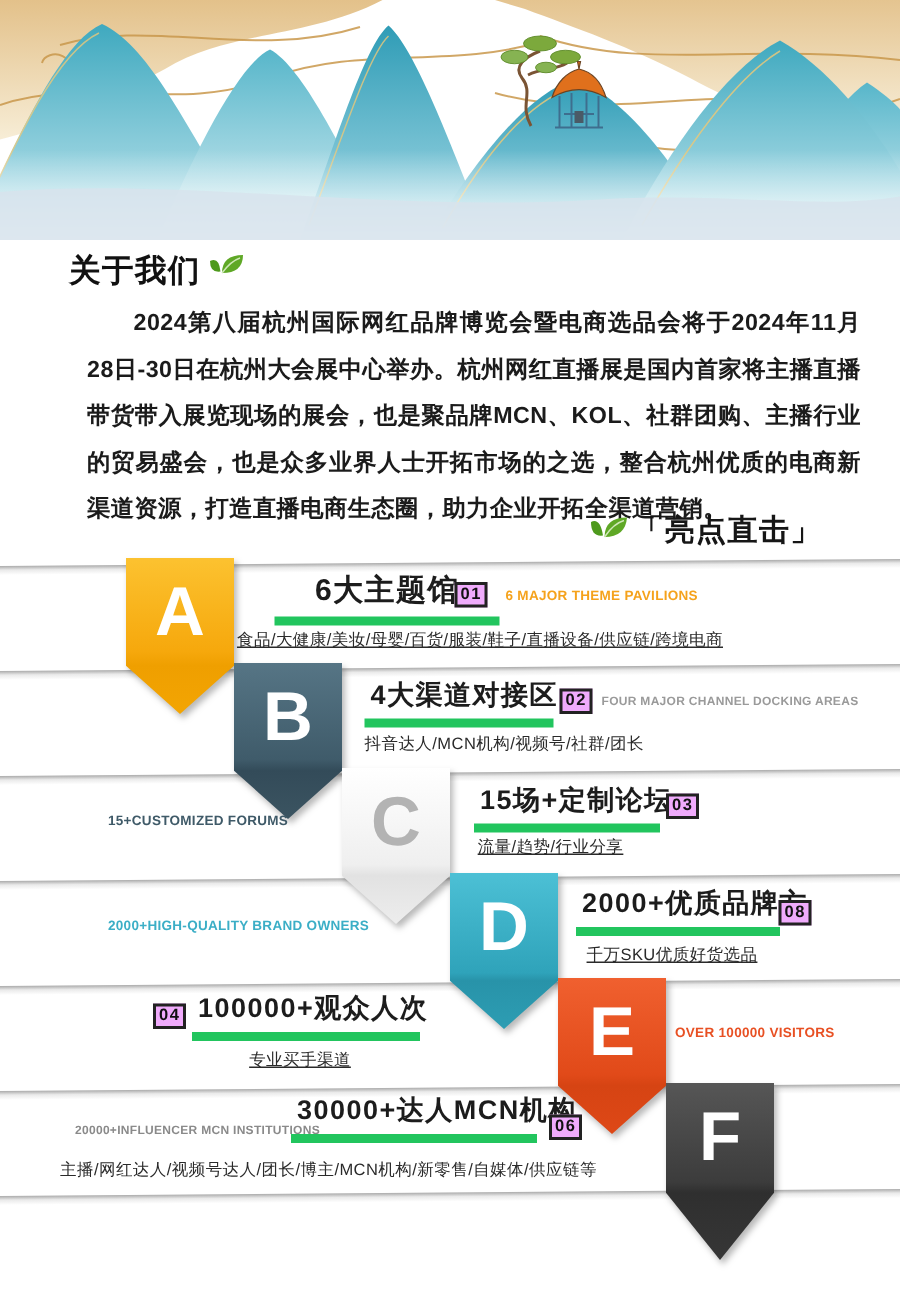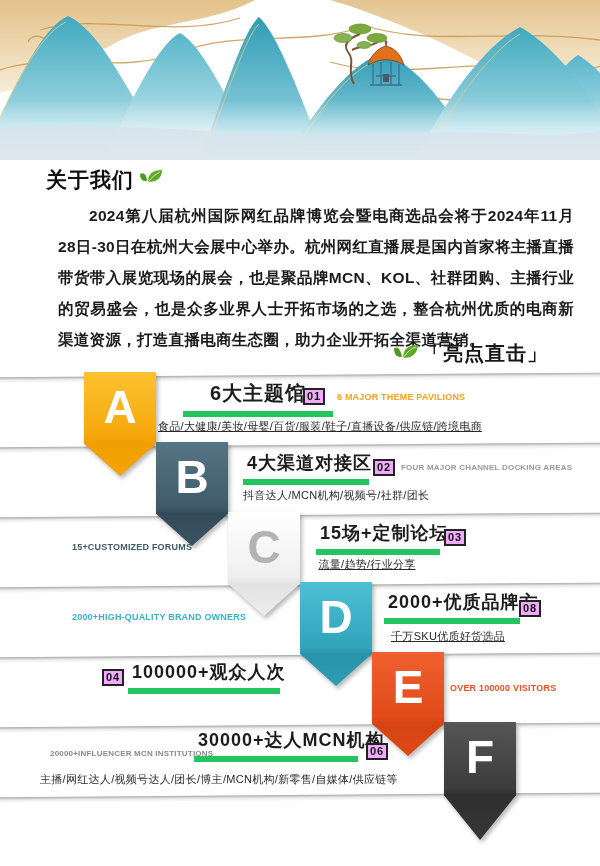--- a/index.html
+++ b/index.html
@@ -215,20 +215,21 @@
     </div>
 
     <div class="row" style="top:280px">
       <div class="ribbon rib-e" style="left:372px">
         <div class="ribbon-in"><span class="ribbon-letter">E</span></div>
       </div>
       <span class="badge" style="left:102px;top:14px">04</span>
       <div class="t-block" style="left:128px;top:5px;width:144px">
         <span class="t">100000+观众人次</span>
       </div>
+      <span class="sub sub-c" style="left:128px;top:44px;width:144px">专业买手渠道</span>
       <span class="eng" style="left:450px;top:28px;color:#E85023">OVER 100000 VISITORS</span>
     </div>
 
     <div class="row" style="top:350px">
       <div class="ribbon rib-f ribbon-f" style="left:444px">
         <div class="ribbon-in"><span class="ribbon-letter">F</span></div>
       </div>
       <span class="eng eng-sm" style="left:50px;top:24px;color:#8A8A8A">20000+INFLUENCER MCN INSTITUTIONS</span>
       <div class="t-block" style="left:194px;top:3px;width:156px">
         <span class="t">30000+达人MCN机构</span>

